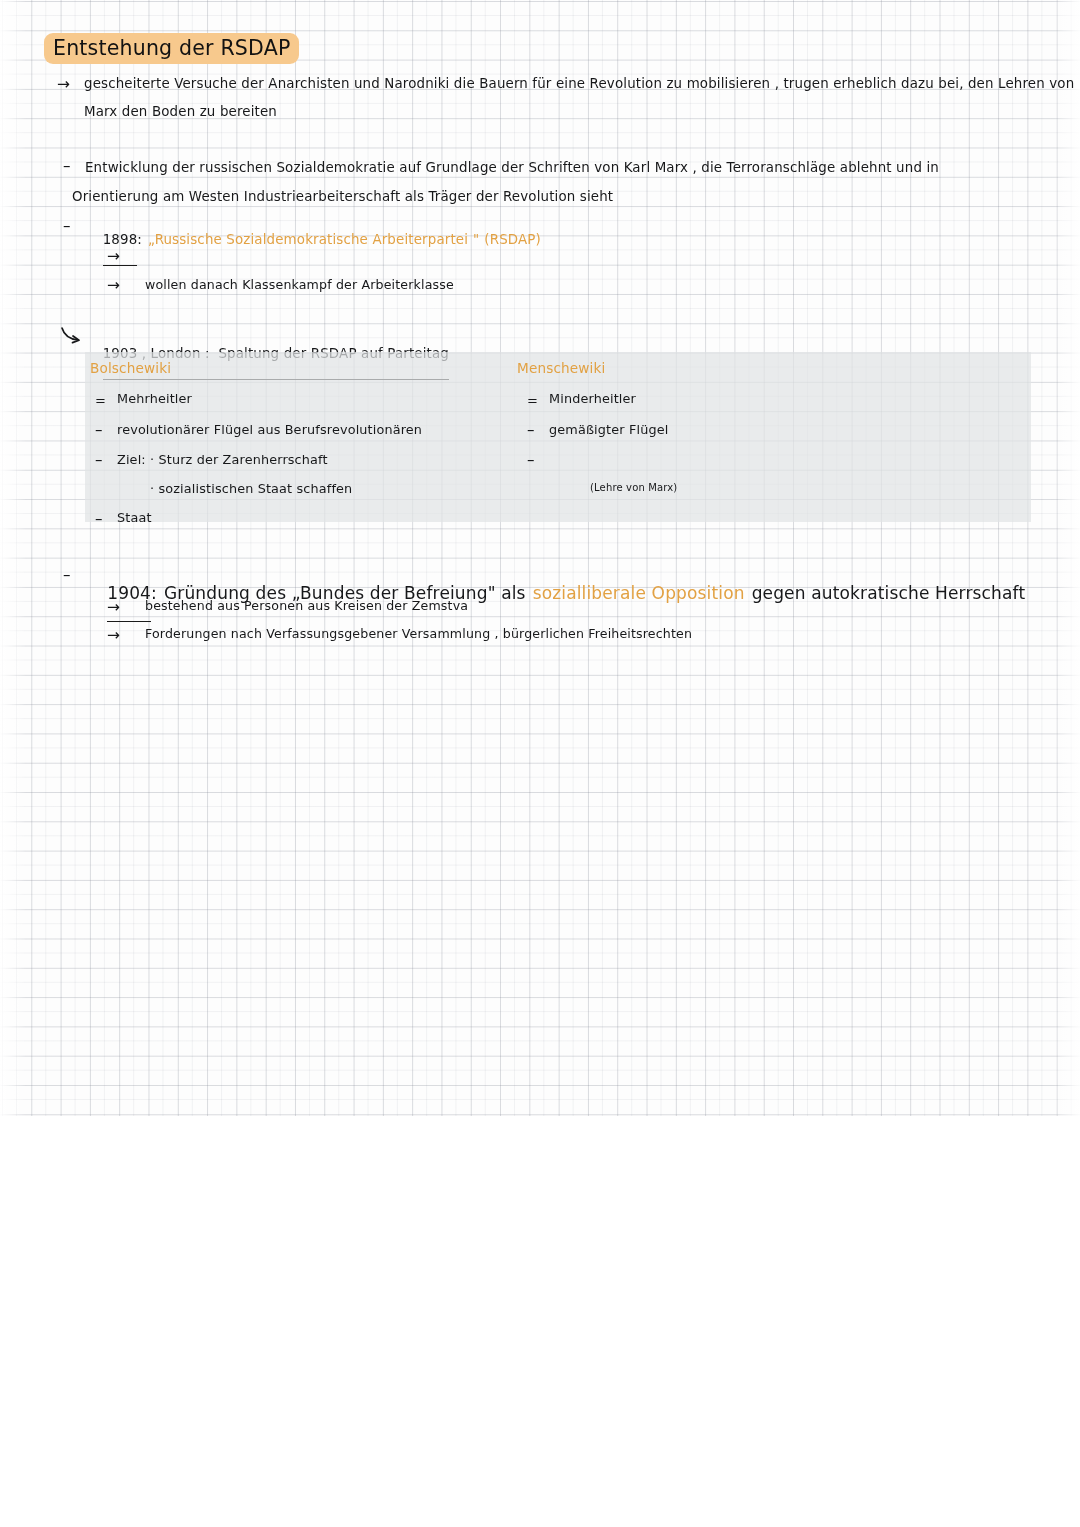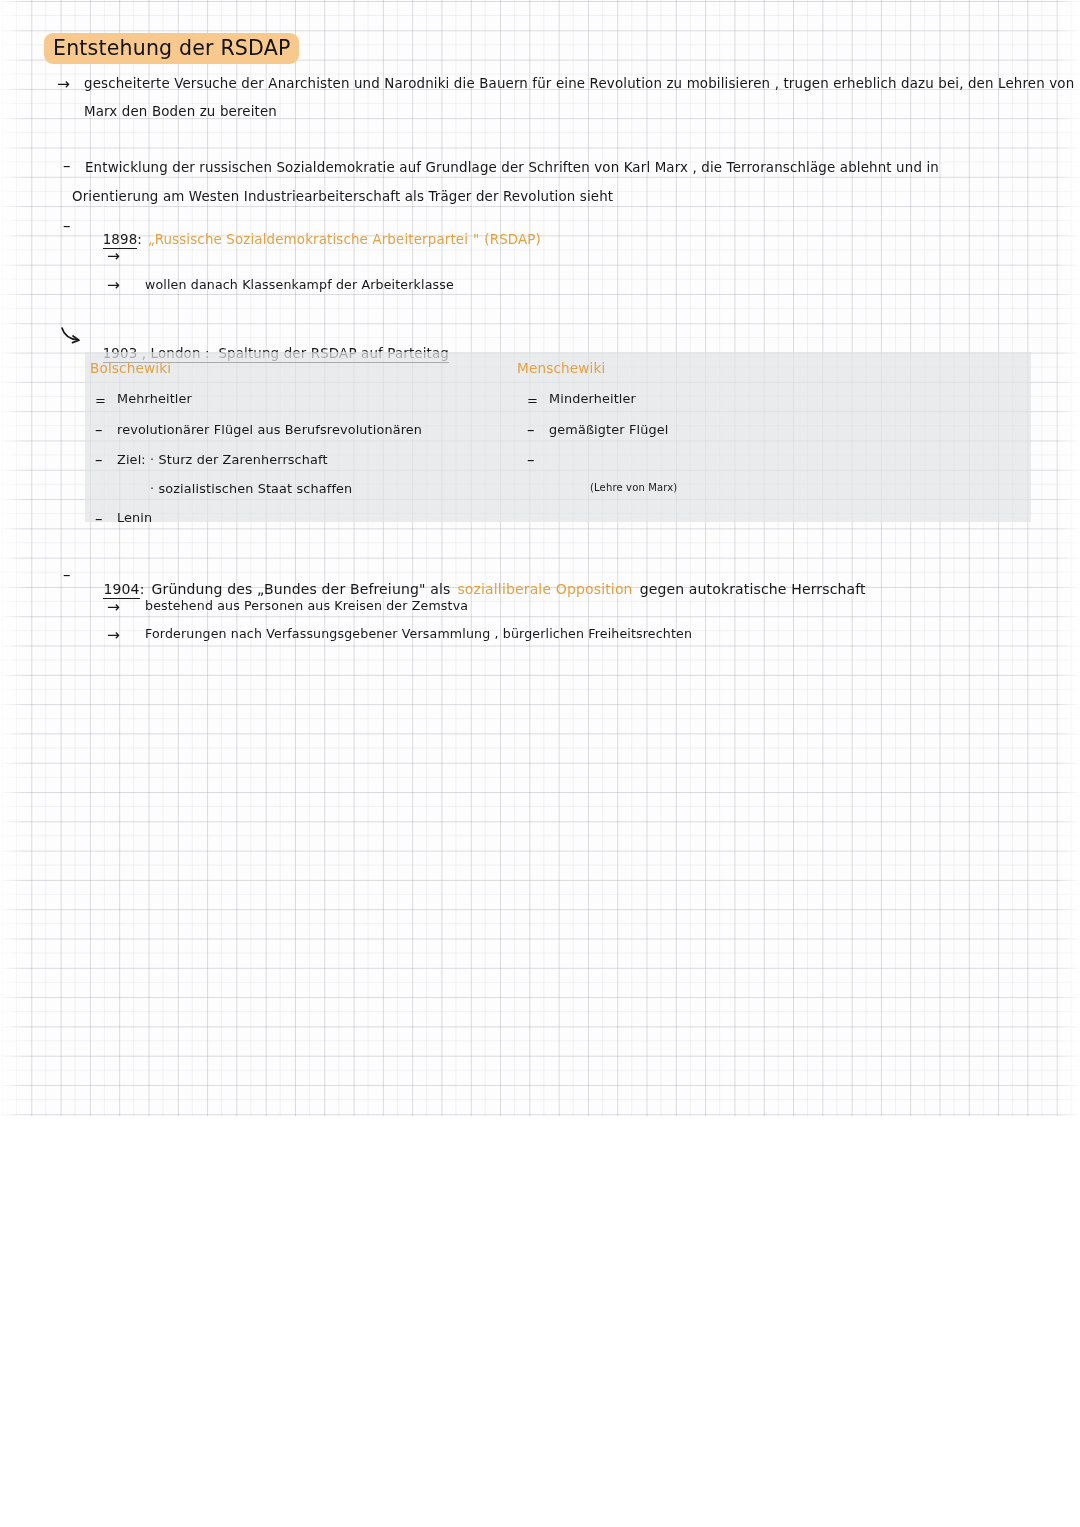--- a/index.html
+++ b/index.html
@@ -52,21 +52,21 @@
   }
 
   .hand {
     font-family: "DejaVu Sans", "Liberation Sans", sans-serif;
     font-size: 13.4px;
     letter-spacing: 0.15px;
     color: #17181a;
   }
 
   .hand-lg {
-    font-size: 14px;
+    font-size: 17px;
   }
 
   .title-wrap {
     position: absolute;
     left: 44px;
     top: 33px;
   }
   .title-hl {
     display: inline-block;
     background: #f7c98d;
@@ -77,21 +77,21 @@
     color: #121212;
     font-family: "DejaVu Sans", "Liberation Sans", sans-serif;
   }
 
   .orange {
     color: #e2a143;
   }
 
   .underline-txt {
     border-bottom: 1.6px solid #1b1b1b;
-    padding-bottom: 1px;
+    padding-bottom: 18px;
   }
 
   
   .mark {
     position: absolute;
     color: #17181a;
     font-size: 15px;
     line-height: 1;
   }
   .mark.dash { font-size: 15px; }
@@ -161,21 +161,21 @@
 
   <span class="mark dash" style="left:95px; top:423px;">–</span>
   <div class="tx hand" style="left:117px; top:424px; font-size:12.8px;">revolutionärer Flügel aus Berufsrevolutionären</div>
 
   <span class="mark dash" style="left:95px; top:453px;">–</span>
   <div class="tx hand" style="left:117px; top:454px; font-size:12.8px;">Ziel: · Sturz der Zarenherrschaft</div>
 
   <div class="tx hand" style="left:150px; top:483px; font-size:12.8px;">· sozialistischen Staat schaffen</div>
 
   <span class="mark dash" style="left:95px; top:512px;">–</span>
-  <div class="tx hand" style="left:117px; top:512px; font-size:12.8px;">Lenin</div>
+  <div class="tx hand" style="left:117px; top:512px; font-size:12.8px;">Staat</div>
 
   <div class="tx hand orange" style="left:517px; top:362px; font-size:13.6px;">Menschewiki</div>
 
   <span class="mark eq" style="left:527px; top:394px;">=</span>
   <div class="tx hand" style="left:549px; top:393px; font-size:12.8px;">Minderheitler</div>
 
   <span class="mark dash" style="left:527px; top:423px;">–</span>
   <div class="tx hand" style="left:549px; top:424px; font-size:12.8px;">gemäßigter Flügel</div>
 
   <span class="mark dash" style="left:527px; top:453px;">–</span>

